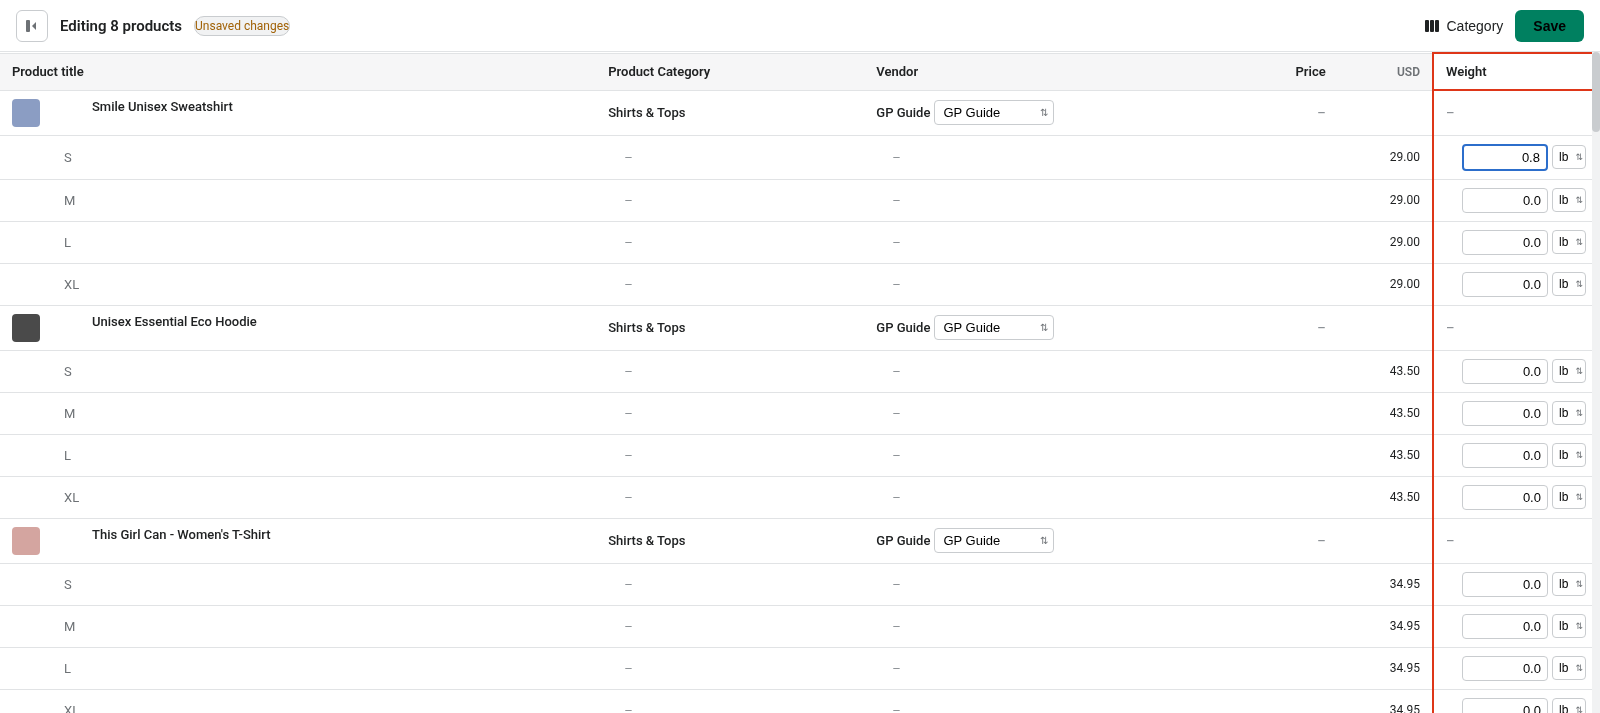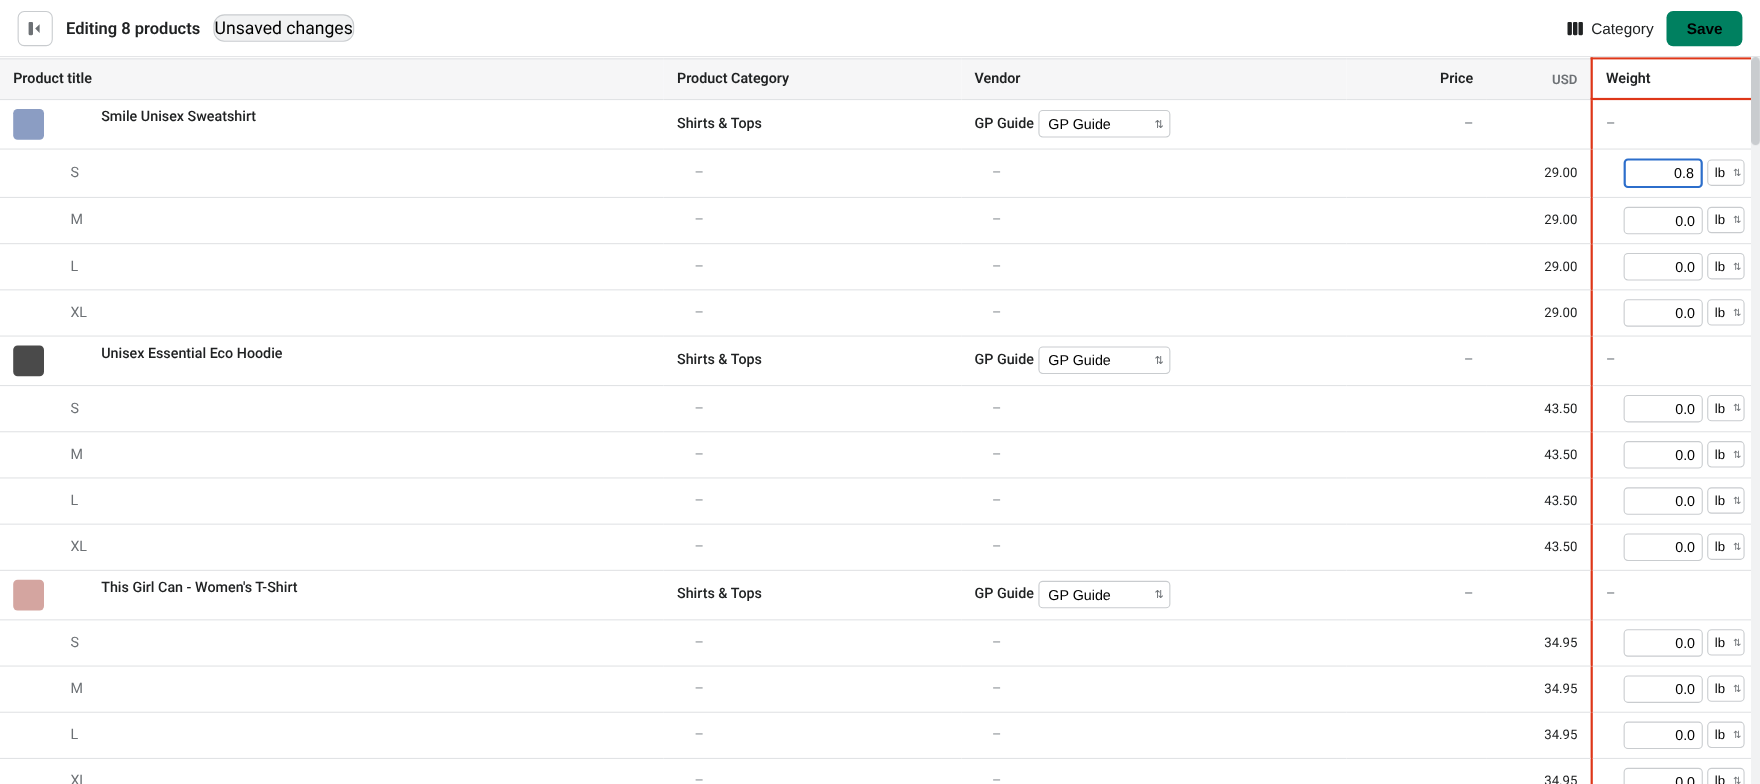--- a/index.html
+++ b/index.html
@@ -29,22 +29,22 @@
     }
     .header-title {
       font-size: 15px;
       font-weight: 600;
     }
     .unsaved-badge {
       background: #f1f2f3;
       border: 1px solid #c9cccf;
       border-radius: 10px;
       padding: 2px 0;
-      font-size: 16px;
-      color: #000000;
+      font-size: 12px;
+      color: #a16207;
     }
     .header-right {
       display: flex;
       align-items: center;
       gap: 12px;
     }
     .columns-btn {
       display: flex;
       align-items: center;
       gap: 6px;
@@ -180,21 +180,21 @@
     .weight-input-wrapper {
       display: flex;
       align-items: center;
       gap: 4px;
     }
     .weight-input {
       border: 1px solid #c9cccf;
       border-radius: 4px;
       padding: 4px 6px;
       font-size: 13px;
-      width: 72px;
+      width: 86px;
       text-align: right;
     }
     .weight-input.active {
       border: 2px solid #2c6ecb;
       outline: none;
       background: #fff;
     }
     .weight-unit-wrapper {
       position: relative;
       display: inline-flex;

